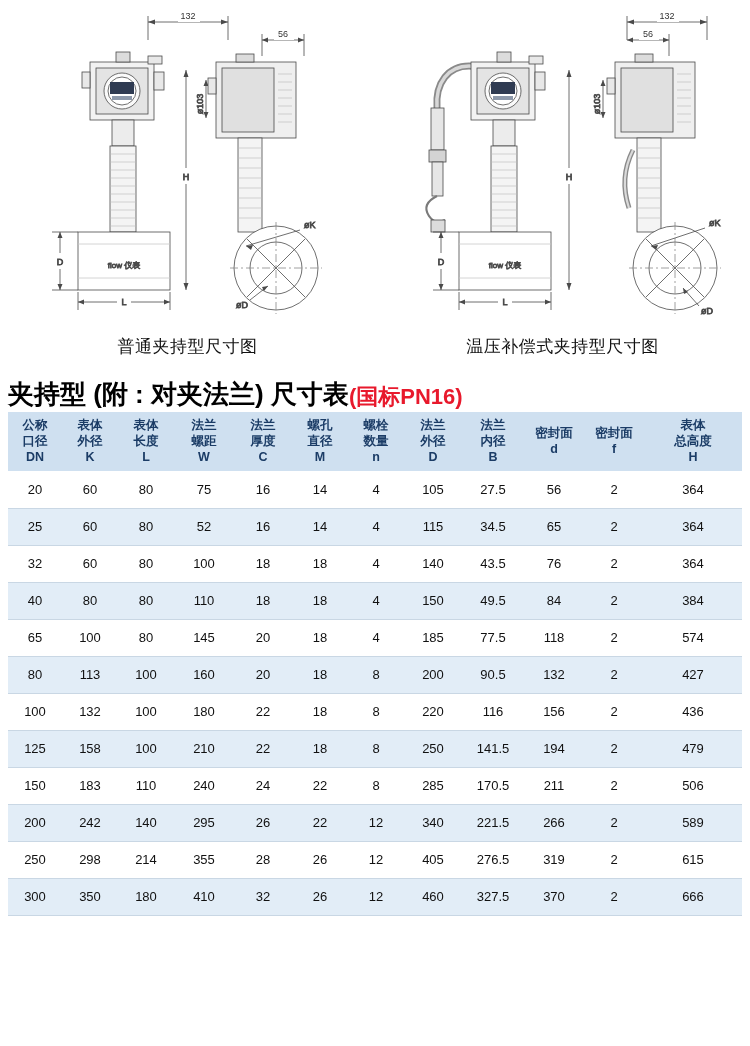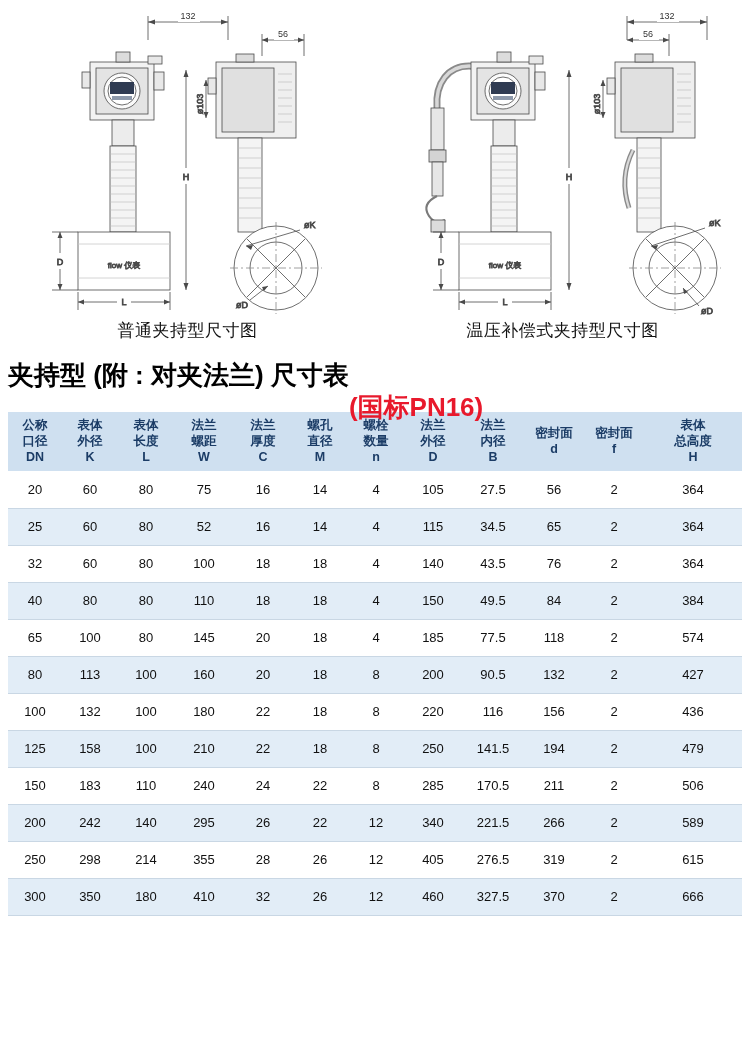--- a/index.html
+++ b/index.html
@@ -23,46 +23,46 @@
     position: absolute;
     top: 0;
     width: 375px;
     height: 358px;
   }
   .drawing-half.left { left: 0; }
   .drawing-half.right { left: 375px; }
 
   .caption {
     position: absolute;
-    bottom: 16px;
+    bottom: 0;
     width: 100%;
     text-align: center;
     font-size: 17px;
     color: #111;
     letter-spacing: 0.5px;
     font-family: Liberation Mono, monospace;
   }
 
   svg.dwg { position: absolute; left: 0; top: 0; }
 
   
   .title-block {
     height: 54px;
     display: flex;
-    align-items: flex-start;
+    align-items: flex-end;
     padding-left: 8px;
   }
   .title-main {
     font-size: 26px;
     font-weight: bold;
     color: #000;
     letter-spacing: 0px;
   }
   .title-accent {
-    font-size: 26px;
+    font-size: 22px;
     font-weight: bold;
     color: #e8192c;
     letter-spacing: 0px;
     margin-top: 32px;
   }
 
   
   table.spec {
     width: 734px;
     margin: 0 8px;

